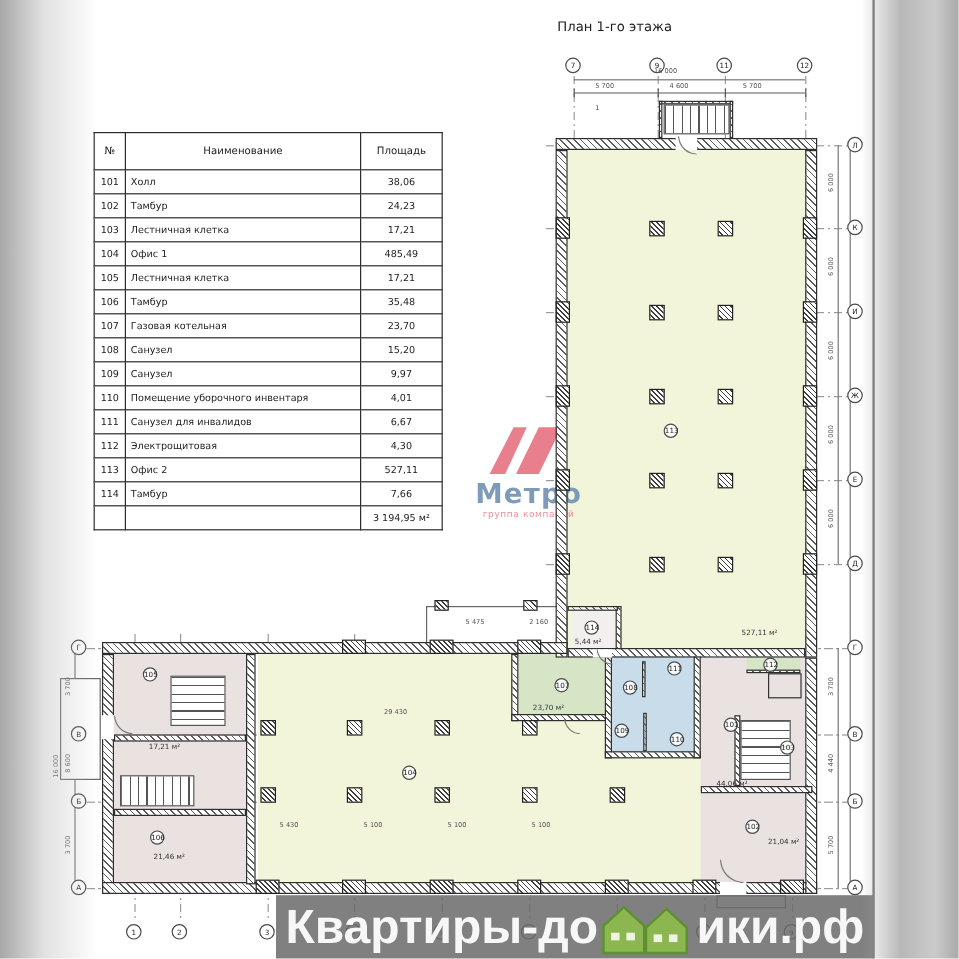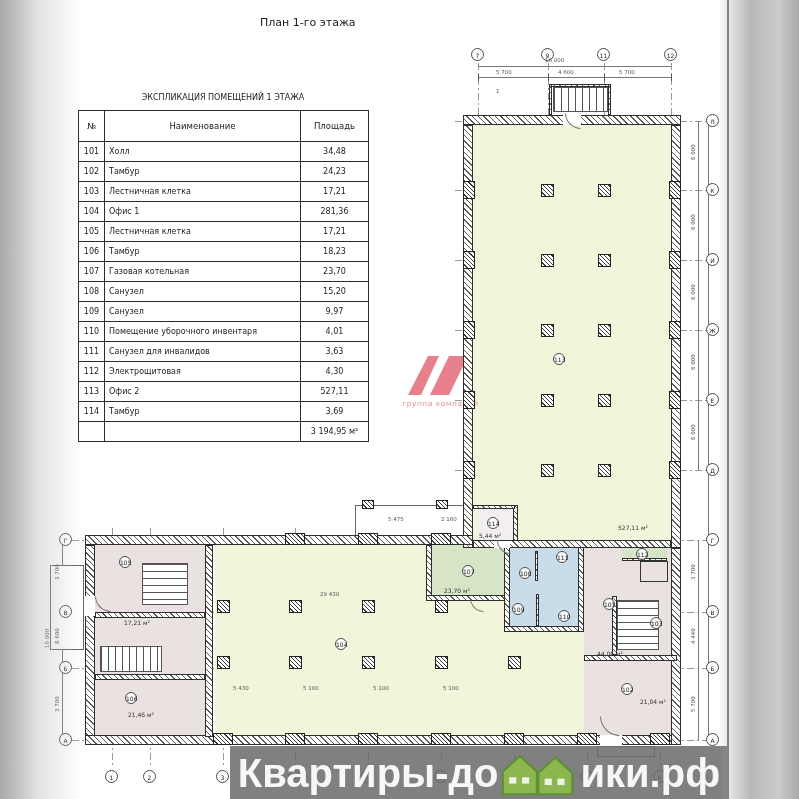--- a/index.html
+++ b/index.html
@@ -31,21 +31,21 @@
   .dlv{width:1px;background:#777;z-index:3;}
   .tick{width:1px;height:7px;background:#555;z-index:3;}
   .gc{width:13px;height:13px;border:1px solid #4a4a4a;border-radius:50%;background:#fff;
       font-size:6px;line-height:13px;text-align:center;color:#222;z-index:16;}
   .rc{width:12px;height:12px;border:1px solid #4a4a4a;border-radius:50%;background:rgba(255,255,255,.85);
       font-size:6px;line-height:12px;text-align:center;color:#222;z-index:16;}
   .al{font-size:6px;color:#333;white-space:nowrap;z-index:16;}
   .dl{font-size:5.5px;color:#555;white-space:nowrap;z-index:16;}
   .dv{font-size:5.5px;color:#555;white-space:nowrap;transform:rotate(-90deg);transform-origin:left top;z-index:16;}
   
-  #sheet-title{position:absolute;top:16px;left:260px;width:300px;text-align:left;
+  #sheet-title{position:absolute;top:16px;left:260px;width:300px;text-align:right;
       font-size:11px;color:#1c1c1c;z-index:6;}
   #expl-title{position:absolute;top:93px;left:78px;width:290px;text-align:center;
       font-size:8px;color:#1c1c1c;z-index:6;}
   #expl{position:absolute;top:110px;left:78px;width:290px;border-collapse:collapse;z-index:6;
         font-size:8px;color:#1c1c1c;table-layout:fixed;}
   #expl th,#expl td{border:1px solid #2b2b2b;padding:0 4px;height:19px;overflow:hidden;white-space:nowrap;}
   #expl th{height:30px;font-weight:normal;font-size:8.5px;}
   #expl .c{text-align:center;} #expl .l{text-align:left;}
   
   #logo{position:absolute;left:383px;top:353px;width:115px;height:95px;z-index:6;text-align:center;}
@@ -66,64 +66,63 @@
   #vig-right{left:718px;width:81px;background:linear-gradient(to right,rgba(255,255,255,0),rgba(160,160,160,.75) 40%,rgba(200,200,200,.95) 75%,rgba(165,165,165,.95));}
   #sheet-edge{position:absolute;left:727px;top:0;width:2px;height:799px;background:#7a7a7a;z-index:39;}
 </style>
 </head>
 <body>
 
 <div id="stage">
 
   <div id="sheet-title">План 1-го этажа</div>
 
-  <div id="expl-title">ЭКСПЛИКАЦИЯ ПОМЕЩЕНИЙ 1 ЭТАЖА</div>
   <table id="expl">
     <colgroup>
         <col style="width:26px">
         <col style="width:196px">
         <col style="width:68px">
       </colgroup>
     <thead>
       <tr>
         <th class="c">№</th>
         <th class="c">Наименование</th>
         <th class="c">Площадь</th>
       </tr>
     </thead>
     <tbody id="expl-body">
         <tr>
           <td class="c">101</td>
           <td class="l">Холл</td>
-          <td class="c">34,48</td>
+          <td class="c">38,06</td>
         </tr>
         <tr>
           <td class="c">102</td>
           <td class="l">Тамбур</td>
           <td class="c">24,23</td>
         </tr>
         <tr>
           <td class="c">103</td>
           <td class="l">Лестничная клетка</td>
           <td class="c">17,21</td>
         </tr>
         <tr>
           <td class="c">104</td>
           <td class="l">Офис 1</td>
-          <td class="c">281,36</td>
+          <td class="c">485,49</td>
         </tr>
         <tr>
           <td class="c">105</td>
           <td class="l">Лестничная клетка</td>
           <td class="c">17,21</td>
         </tr>
         <tr>
           <td class="c">106</td>
           <td class="l">Тамбур</td>
-          <td class="c">18,23</td>
+          <td class="c">35,48</td>
         </tr>
         <tr>
           <td class="c">107</td>
           <td class="l">Газовая котельная</td>
           <td class="c">23,70</td>
         </tr>
         <tr>
           <td class="c">108</td>
           <td class="l">Санузел</td>
           <td class="c">15,20</td>
@@ -134,52 +133,53 @@
           <td class="c">9,97</td>
         </tr>
         <tr>
           <td class="c">110</td>
           <td class="l">Помещение уборочного инвентаря</td>
           <td class="c">4,01</td>
         </tr>
         <tr>
           <td class="c">111</td>
           <td class="l">Санузел для инвалидов</td>
-          <td class="c">3,63</td>
+          <td class="c">6,67</td>
         </tr>
         <tr>
           <td class="c">112</td>
           <td class="l">Электрощитовая</td>
           <td class="c">4,30</td>
         </tr>
         <tr>
           <td class="c">113</td>
           <td class="l">Офис 2</td>
           <td class="c">527,11</td>
         </tr>
         <tr>
           <td class="c">114</td>
           <td class="l">Тамбур</td>
-          <td class="c">3,69</td>
+          <td class="c">7,66</td>
         </tr>
       </tbody>
     <tfoot>
       <tr>
         <td class="c"></td>
         <td class="l"></td>
         <td class="c">3 194,95 м²</td>
       </tr>
     </tfoot>
   </table>
 
   <div id="logo">
     <svg width="70" height="42" viewBox="0 0 70 42">
       <polygon points="2,42 22,3 33,3 15,42" fill="#e87f8d"></polygon>
       <polygon points="24,42 43,3 62,3 43,42" fill="#e87f8d"></polygon>
     </svg>
+    <div class="mword" style="color:#7e9cba">Метро</div>
     <div class="msub" style="color:#e8909b">группа компаний</div>
   </div>
 
   <div id="plan">
       <div class="gv" style="left: 478px; top: 48px; height: 512px;"></div>
       <div class="gv" style="left: 548px; top: 48px; height: 512px;"></div>
       <div class="gv" style="left: 604px; top: 48px; height: 512px;"></div>
       <div class="gv" style="left: 671px; top: 48px; height: 512px;"></div>
       <div class="gv" style="left: 112px; top: 528px; height: 240px;"></div>
       <div class="gv" style="left: 150px; top: 528px; height: 240px;"></div>

